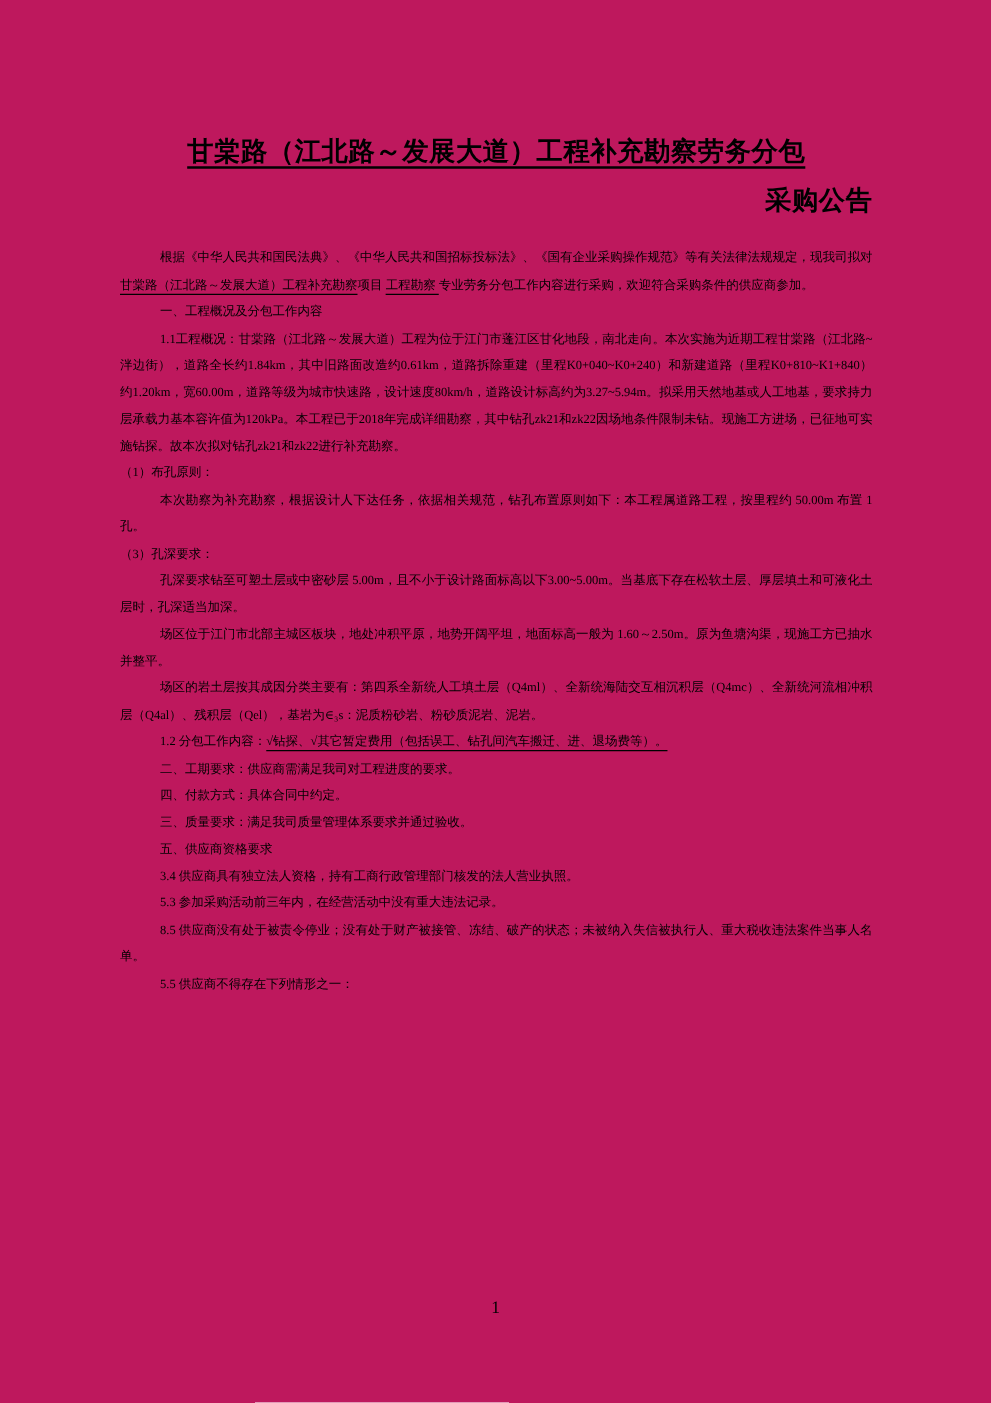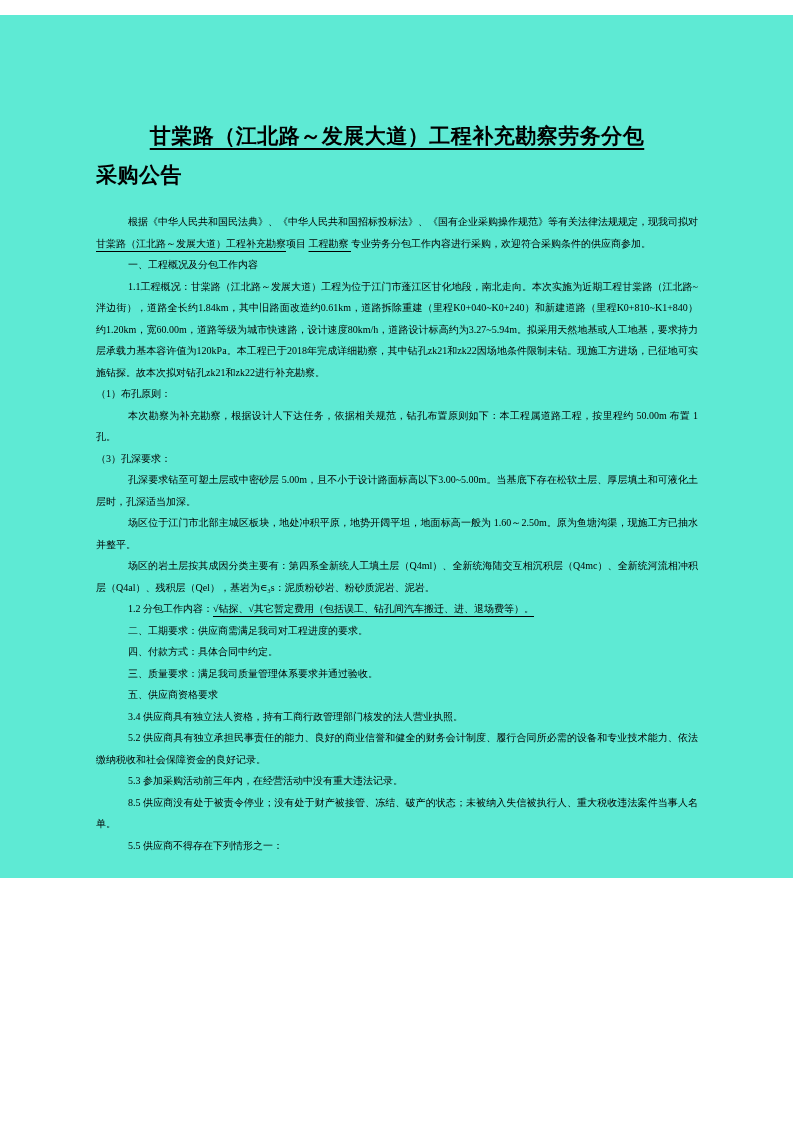--- a/index.html
+++ b/index.html
@@ -5,23 +5,23 @@
 <style>
   * { box-sizing: border-box; }
   html, body {
     margin: 0;
     padding: 0;
     background: #ffffff;
   }
   .page {
     position: relative;
     width: 793px;
-    height: 863px;
-    margin: 15px auto;
-    background: #5eead4;
+    height: 1122px;
+    margin: 0 auto;
+    background: #be185d;
     color: #000000;
     font-family: "Liberation Serif", "DejaVu Serif", serif;
     padding: 106px 95px 0 96px;
     overflow: hidden;
   }
   .title1 {
     font-size: 21px;
     font-weight: bold;
     text-align: center;
     line-height: 30px;
@@ -29,21 +29,21 @@
     letter-spacing: 0.5px;
   }
   .title1 .title-underline {
     text-decoration: underline;
     text-decoration-thickness: 1.5px;
     text-underline-offset: 5px;
   }
   .title2 {
     font-size: 21px;
     font-weight: bold;
-    text-align: left;
+    text-align: right;
     line-height: 30px;
     margin: 0 0 21px 0;
     letter-spacing: 0.5px;
   }
   .doc-body {
     font-size: 10px;
     line-height: 21.5px;
     text-align: justify;
   }
   .doc-body p.para {
@@ -84,20 +84,19 @@
       <p class="para"><span>（3）孔深要求：</span></p>
       <p class="para indent"><span>孔深要求钻至可塑土层或中密砂层 5.00m，且不小于设计路面标高以下3.00~5.00m。当基底下存在松软土层、厚层填土和可液化土层时，孔深适当加深。</span></p>
       <p class="para indent"><span>场区位于江门市北部主城区板块，地处冲积平原，地势开阔平坦，地面标高一般为 1.60～2.50m。原为鱼塘沟渠，现施工方已抽水并整平。</span></p>
       <p class="para indent"><span>场区的岩土层按其成因分类主要有：第四系全新统人工填土层（Q4ml）、全新统海陆交互相沉积层（Q4mc）、全新统河流相冲积层（Q4al）、残积层（Qel），基岩为∈₃s：泥质粉砂岩、粉砂质泥岩、泥岩。</span></p>
       <p class="para indent"><span>1.2 分包工作内容：</span><span class="u">√钻探、√其它暂定费用（包括误工、钻孔间汽车搬迁、进、退场费等）。</span></p>
       <p class="para indent"><span>二、工期要求：供应商需满足我司对工程进度的要求。</span></p>
       <p class="para indent"><span>四、付款方式：具体合同中约定。</span></p>
       <p class="para indent"><span>三、质量要求：满足我司质量管理体系要求并通过验收。</span></p>
       <p class="para indent"><span>五、供应商资格要求</span></p>
       <p class="para indent"><span>3.4 供应商具有独立法人资格，持有工商行政管理部门核发的法人营业执照。</span></p>
-      <p class="para indent"><span>5.2 供应商具有独立承担民事责任的能力、良好的商业信誉和健全的财务会计制度、履行合同所必需的设备和专业技术能力、依法缴纳税收和社会保障资金的良好记录。</span></p>
       <p class="para indent"><span>5.3 参加采购活动前三年内，在经营活动中没有重大违法记录。</span></p>
       <p class="para indent"><span>8.5 供应商没有处于被责令停业；没有处于财产被接管、冻结、破产的状态；未被纳入失信被执行人、重大税收违法案件当事人名单。</span></p>
       <p class="para indent"><span>5.5 供应商不得存在下列情形之一：</span></p>
     </div>
 
   <div class="footer-pagenum">1</div>
 </div>
 
 </body></html>

